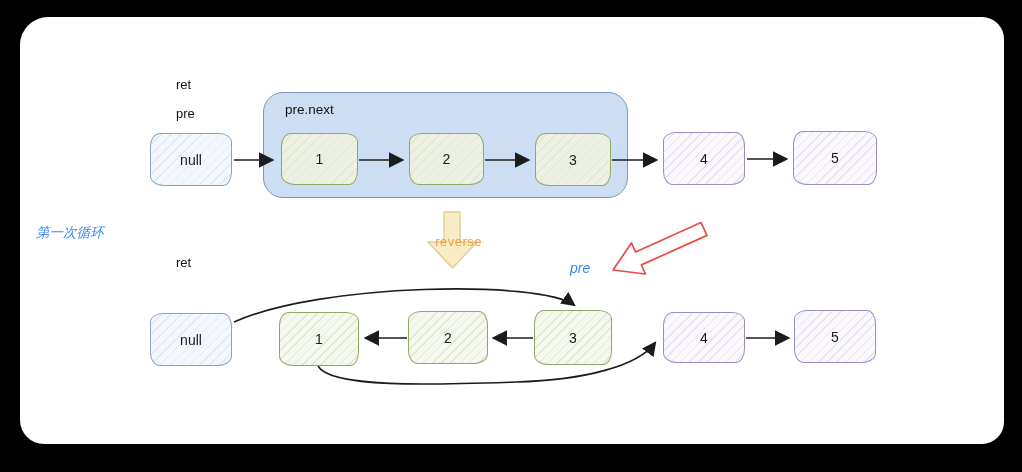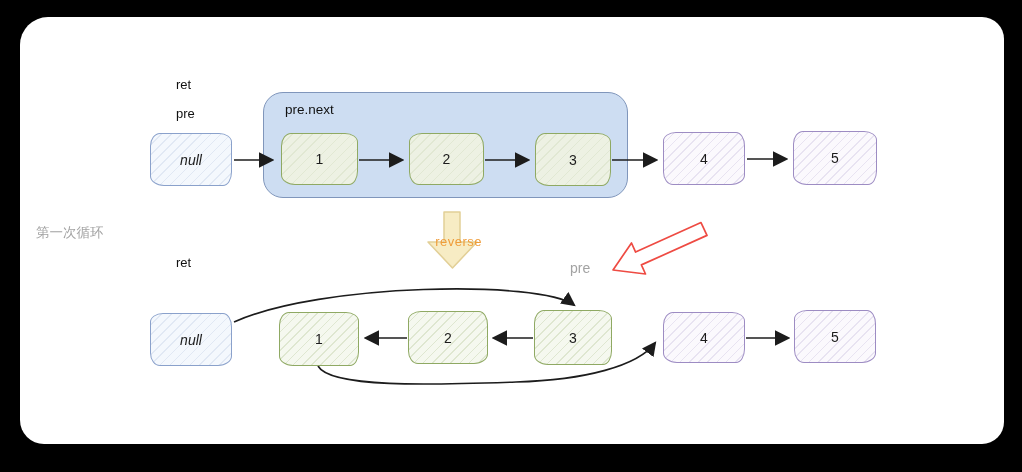--- a/index.html
+++ b/index.html
@@ -28,31 +28,30 @@
     border-color:#8fa963;
     background:repeating-linear-gradient(135deg, rgba(143,169,99,0.13) 0 1px, transparent 1px 7px), #edf1e3;
   }
   .node.purple{
     border-color:#9d8cc3;
     background:repeating-linear-gradient(135deg, rgba(157,140,195,0.20) 0 1.1px, transparent 1.1px 6.5px), #fbf9fd;
   }
   .node.nullnode{
     border-color:#8aa1cb;
     background:repeating-linear-gradient(135deg, rgba(138,161,203,0.18) 0 1.1px, transparent 1.1px 7px), #f4f8fd;
-    font-style:italic;
   }
   
   .pre-next-container{
     position:absolute;left:263px;top:92px;width:365px;height:106px;
     background:#cdddf2;border:1.5px solid #8096bb;border-radius:20px;box-sizing:border-box;
   }
   .pre-next-label{position:absolute;left:285px;top:102px;font-size:13.5px;color:#111;}
   
   .lbl{position:absolute;font-size:13px;color:#111;}
-  .lbl-red{position:absolute;font-size:13.5px;color:#a3a3a3;}
+  .lbl-red{position:absolute;font-size:13.5px;color:#3b82f6;font-style:italic;}
   .reverse-text{
     position:absolute;left:424px;top:234px;width:58px;text-align:right;
     font-size:13px;color:#ef9d3a;letter-spacing:0.5px;
   }
   .watermark{
     position:absolute;right:20px;top:440px;font-size:15.5px;color:#d6d6d6;letter-spacing:1px;
   }
 </style>
 </head>
 <body>

